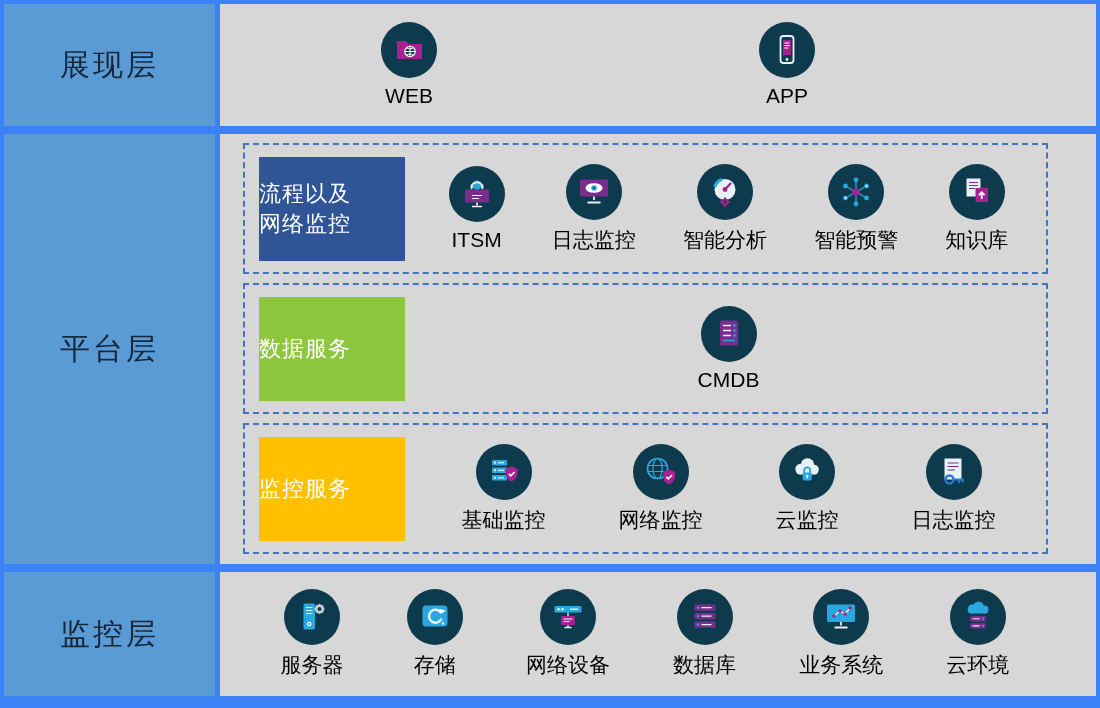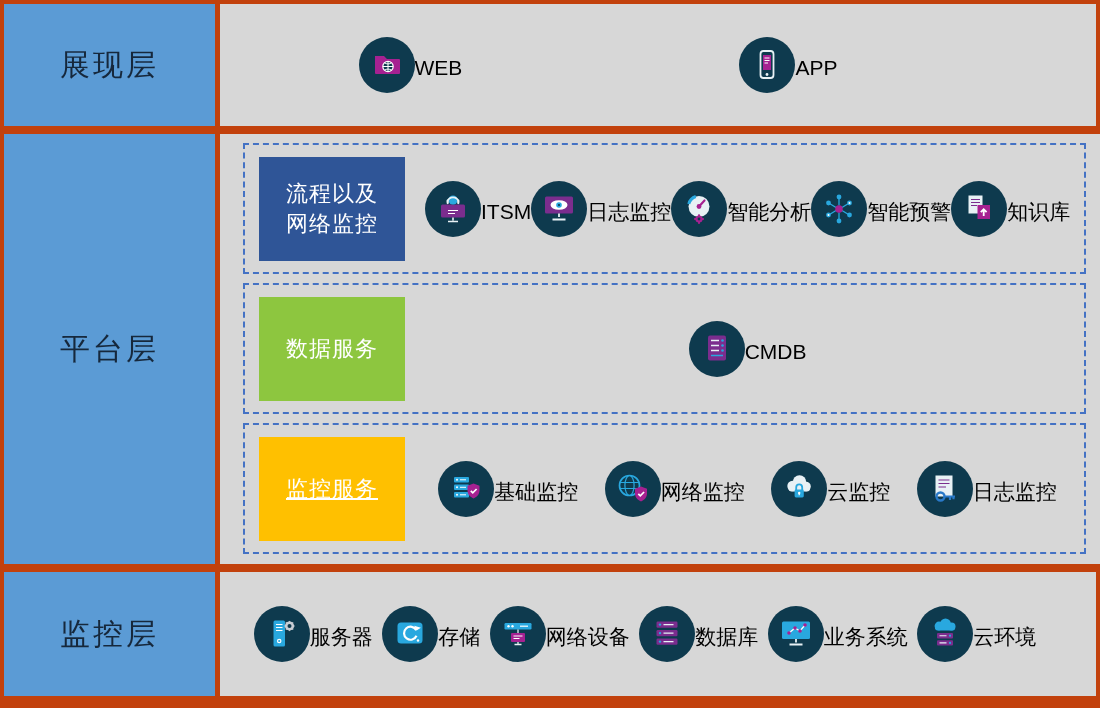--- a/index.html
+++ b/index.html
@@ -1,43 +1,43 @@
 <!DOCTYPE html>
 <html><head>
 <meta charset="utf-8">
 <style>
   * { margin:0; padding:0; box-sizing:border-box; }
   html,body { width:1100px; height:708px; background:#fff;
     font-family:"Liberation Sans","DejaVu Sans",sans-serif; }
-  .canvas { position:relative; width:1100px; height:708px; background:#c2410c; overflow:hidden; }
+  .canvas { position:relative; width:1100px; height:708px; background:#3b82f6; overflow:hidden; }
 
   .row { position:absolute; left:4px; right:4px; display:flex; }
   .row1 { top:4px;   height:122px; }
   .row2 { top:134px; height:430px; }
   .row3 { top:572px; height:124px; }
 
   .layer-label { flex:0 0 211px; background:#5B9BD5; display:flex; align-items:center;
     justify-content:center; font-size:30px; color:#16283c; letter-spacing:3px; }
   .layer-body { flex:1; background:#D7D7D7; margin-left:5px; }
 
   .row1 .layer-body { display:flex; align-items:center; justify-content:space-around; padding:0 120px 0 0; }
   .row3 .layer-body { display:flex; align-items:center; justify-content:space-around; padding:0 55px 0 29px;text-align:center; }
   .row2 .layer-body { padding:9px 48px 9px 23px; }
 
   .group-box { border:2px dashed #4472C4; height:131px; margin-bottom:9px;
     display:flex; align-items:center; padding:0 14px; }
   .group-box:last-child { margin-bottom:0; }
   .group-title { flex:0 0 146px; height:104px; margin-right:10px; display:flex; flex-direction:column;
-    align-items:center; justify-content:center; color:#fff; font-size:22px; line-height:1.35; letter-spacing:1px; }
+    justify-content:center; color:#fff; font-size:22px; line-height:1.35; letter-spacing:1px; }
   .gt-blue   { background:#2F5597; }
   .gt-green  { background:#8DC63F; }
-  .gt-orange { background:#FFC000;text-decoration:underline; }
+  .gt-orange { background:#FFC000; }
   .group-items { flex:1; display:flex; align-items:center; justify-content:space-around; padding-left:10px; }
 
-  .cell { display:flex; align-items:center; }
+  .cell { display:flex; flex-direction:column; align-items:center; }
   .circle { width:56px; height:56px; border-radius:50%; background:#0E3A4E;
     display:flex; align-items:center; justify-content:center; }
   .caption { margin-top:6px; font-size:21px; color:#000; white-space:nowrap; }
 </style>
 </head>
 <body>
 
 <div class="canvas">
 
   <div class="row row1">

